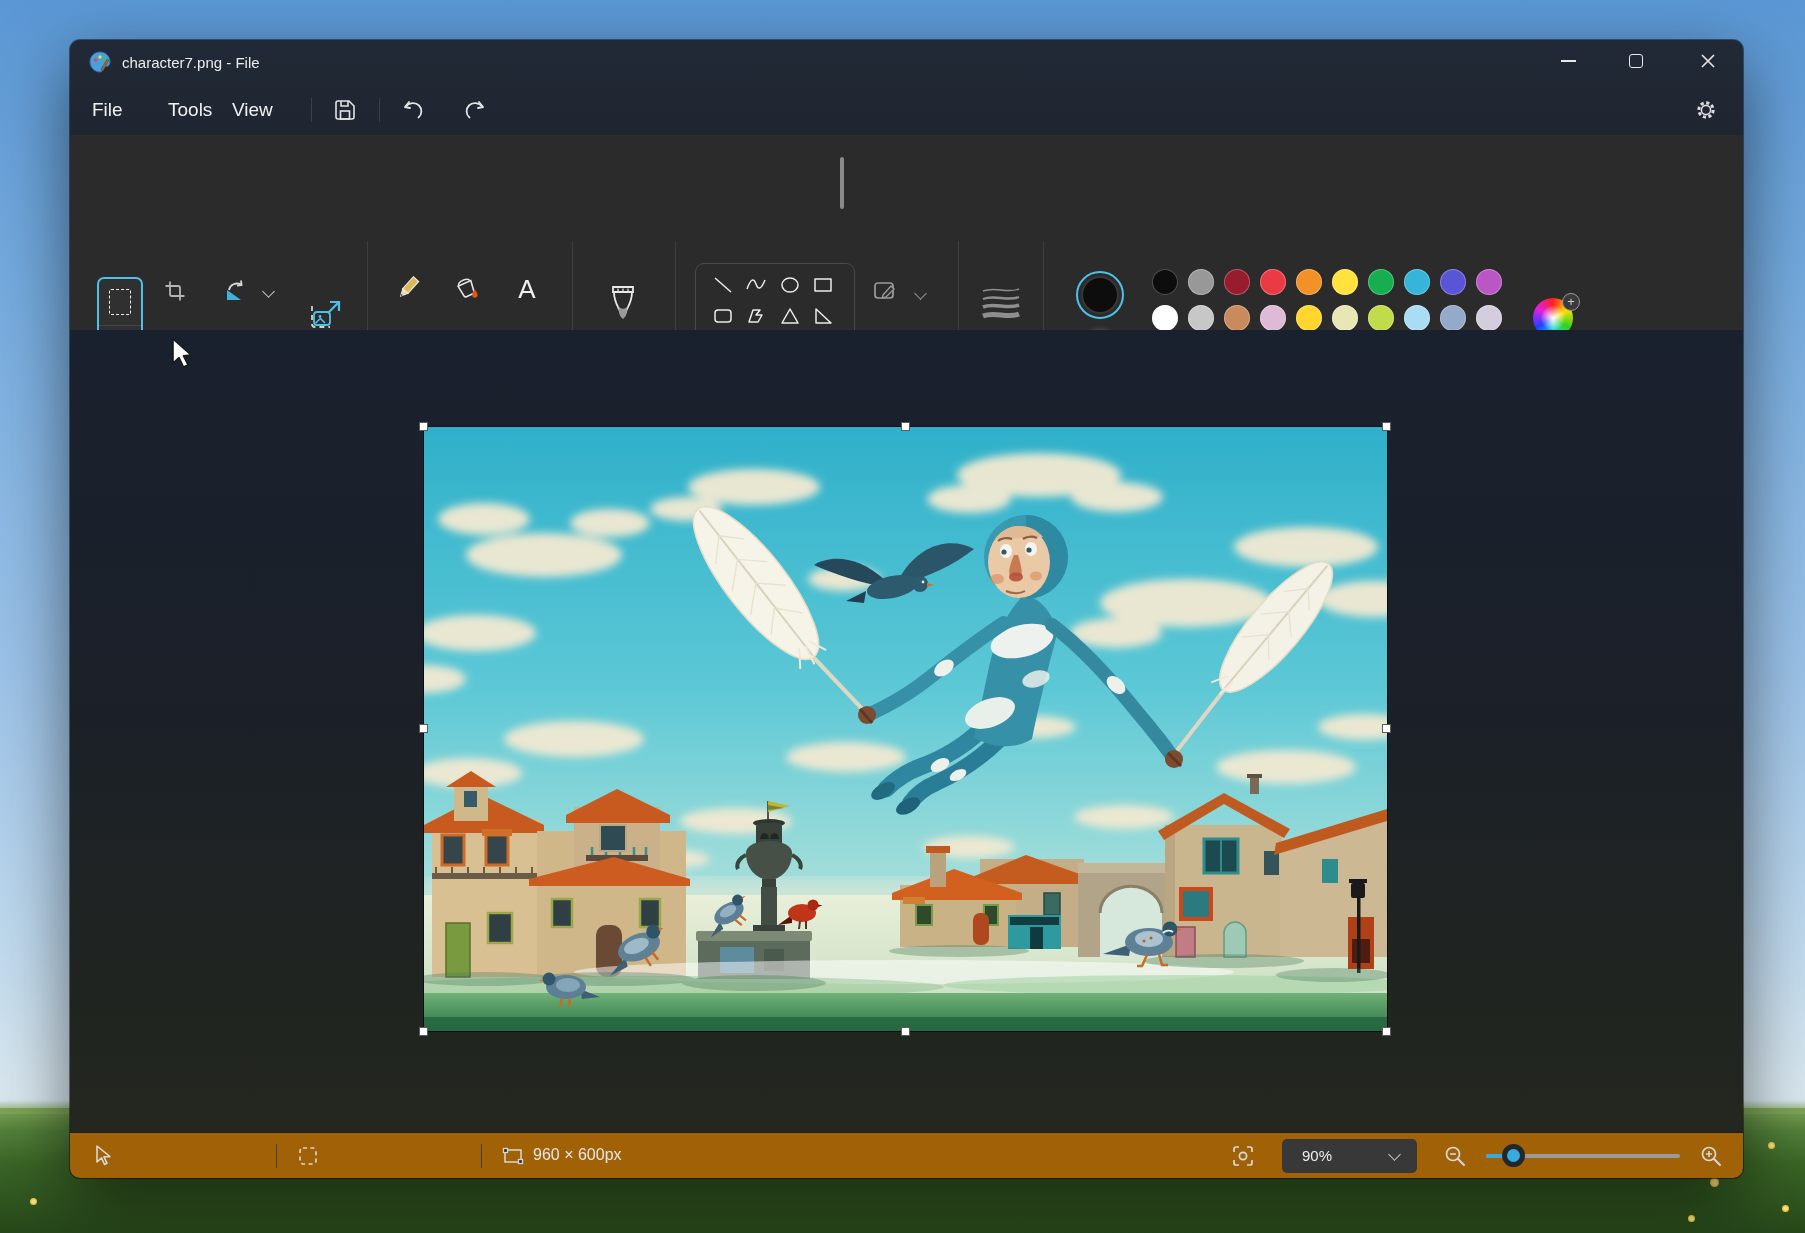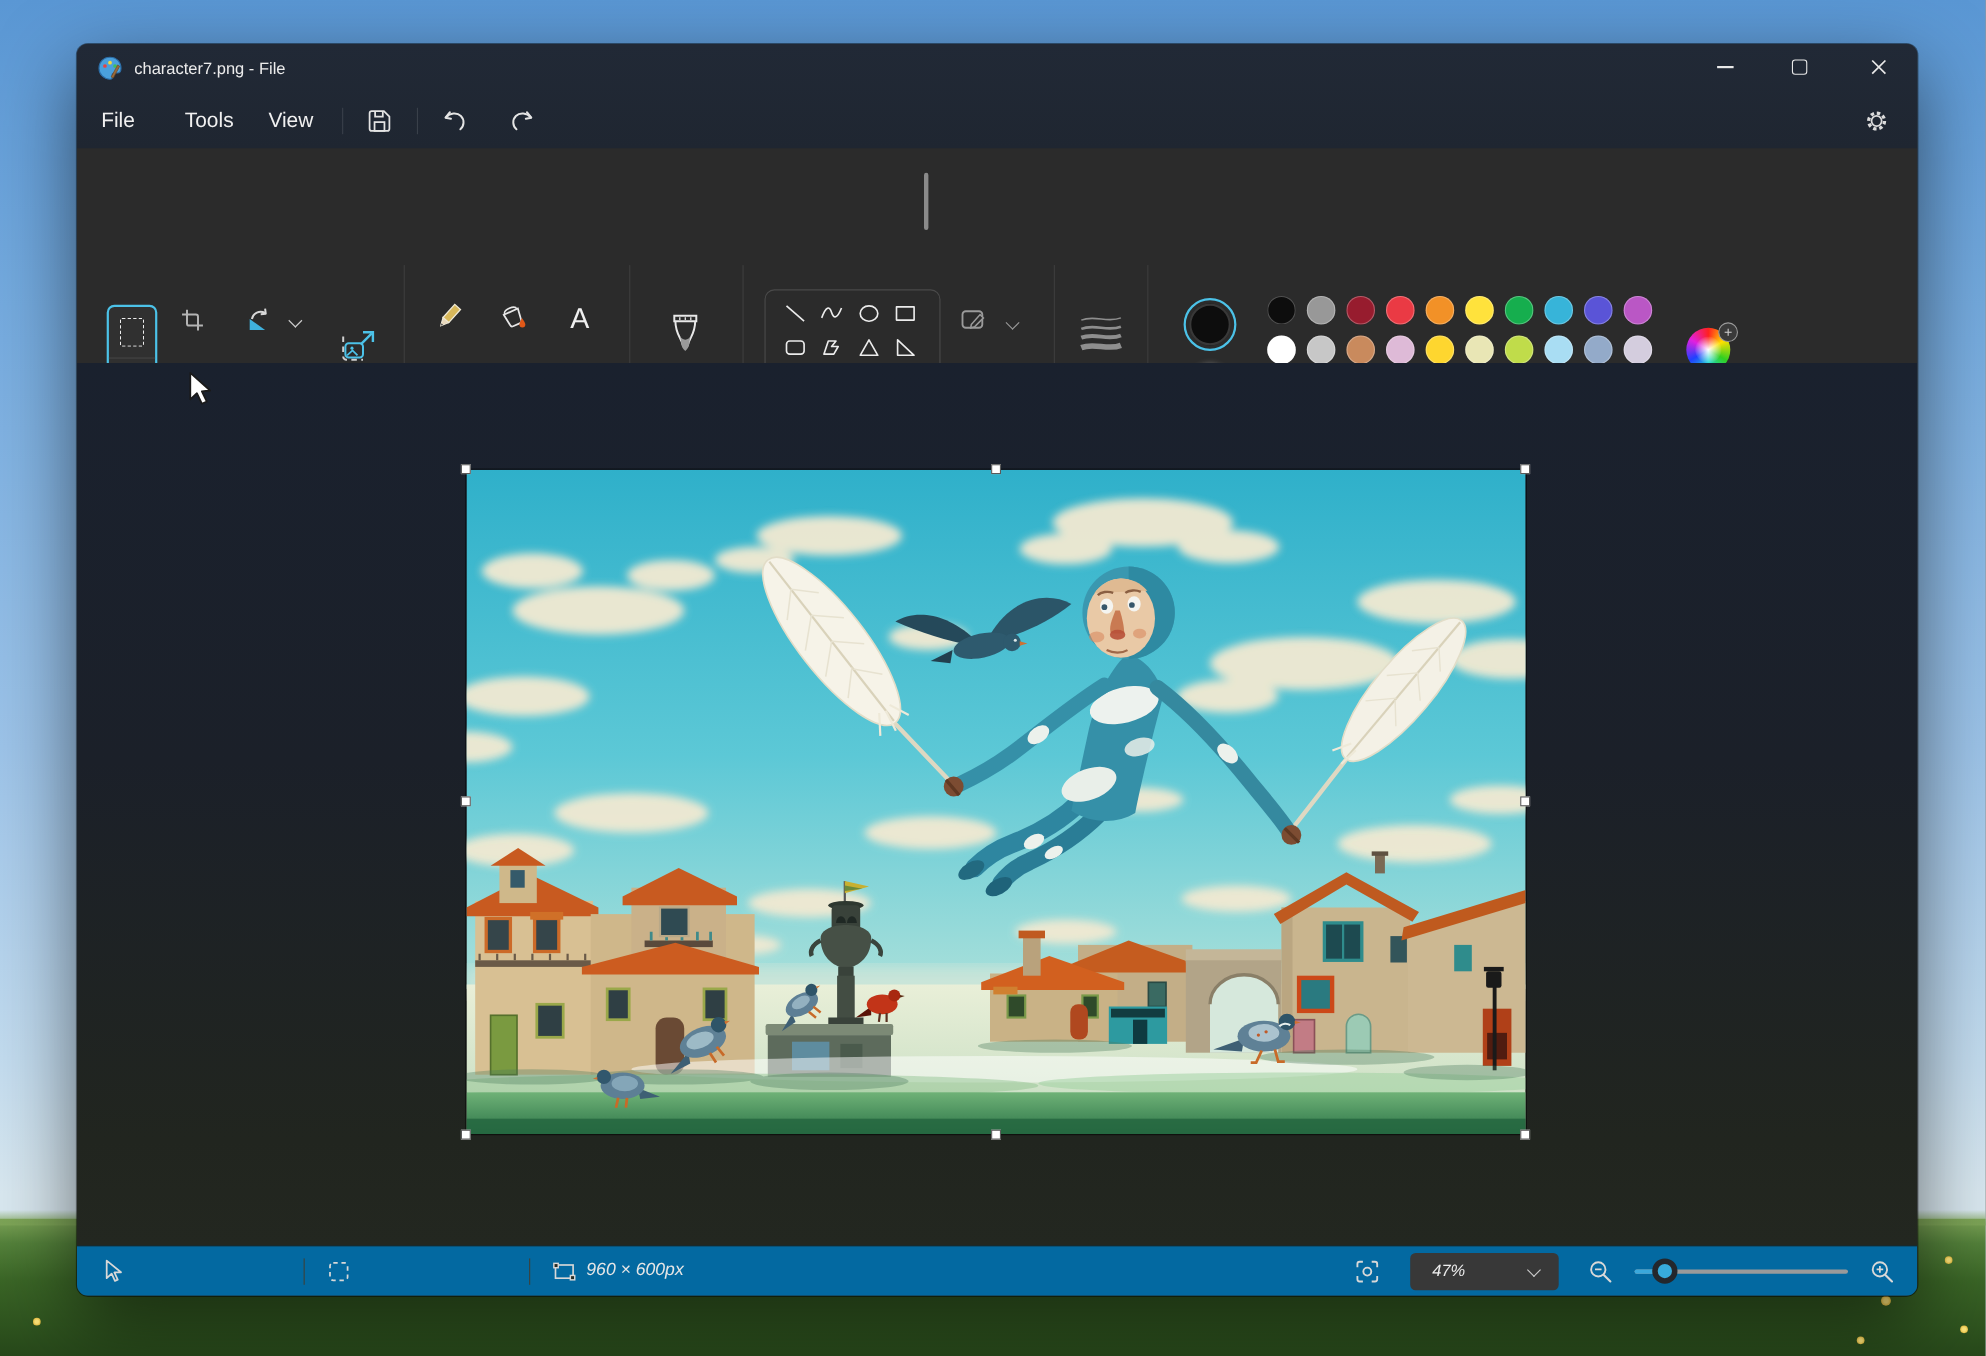--- a/index.html
+++ b/index.html
@@ -88,22 +88,22 @@
 
   
   .canvas-area { position:absolute; left:0; top:290px; right:0; height:802px;
     background:linear-gradient(180deg,#1a212e 0%,#1b2029 45%,#21251f 88%,#232720 100%); }
   .artwork { position:absolute; left:354px; top:97px; width:963px; height:604px;
     outline:1px solid rgba(0,0,0,.6); }
   .handle { position:absolute; width:9px; height:9px; background:#ffffff;
     border:1px solid #5a5a5a; }
 
   
-  .statusbar { position:absolute; left:0; right:0; bottom:0; height:46px; background:#0369a1;
-    border-top:1px solid #1c1f18;font-style:italic; }
+  .statusbar { position:absolute; left:0; right:0; bottom:0; height:46px; background:#a16207;
+    border-top:1px solid #1c1f18; }
   .status-sep { position:absolute; top:11px; width:1px; height:24px; background:#3d413a; }
   .status-text { position:absolute; color:#e6e6e6; font-size:16px; height:46px; line-height:44px; }
   .zoom-box { position:absolute; left:1212px; top:6px; width:135px; height:34px;
     background:#383838; border-radius:5px; color:#ededed; font-size:15px; }
   .slider-track { position:absolute; left:1416px; top:21px; width:194px; height:4px;
     background:#9a9a9a; border-radius:2px; }
   .slider-fill { position:absolute; left:1416px; top:21px; width:26px; height:4px;
     background:#3aa8dc; border-radius:2px; }
   .slider-thumb { position:absolute; left:1432px; top:11px; width:23px; height:23px; border-radius:50%;
     background:#37abdc; border:5px solid #23272d; }
@@ -143,21 +143,21 @@
       <div style="width:14px;height:14px;border:1.6px solid #e8e8e8;border-radius:3px"></div>
     </div>
     <div class="caption-btn" style="left:1615px">
       <svg width="16" height="16" viewBox="0 0 16 16">
         <path d="M2 2 L14 14 M14 2 L2 14" stroke="#e8e8e8" stroke-width="1.6"></path>
       </svg>
     </div>
 
     <div class="menu-item" style="left:8px">File</div>
     <div class="menu-item" style="left:84px">Tools</div>
-    <div class="menu-item" style="left:160px">View</div>
+    <div class="menu-item" style="left:148px">View</div>
     <div class="menu-sep" style="left:241px"></div>
     <div class="menu-sep" style="left:309px"></div>
 
     <div class="icon-btn" style="left:258px;top:54px;width:34px;height:32px">
       <svg width="24" height="24" viewBox="0 0 24 24">
         <path d="M5 3 H16 L21 8 V19 A2 2 0 0 1 19 21 H5 A2 2 0 0 1 3 19 V5 A2 2 0 0 1 5 3 Z" fill="none" stroke="#e4e4e4" stroke-width="1.6"></path>
         <path d="M8 3 V8 H15 V3" fill="none" stroke="#e4e4e4" stroke-width="1.6"></path>
         <rect x="7.5" y="13" width="9" height="8" fill="none" stroke="#e4e4e4" stroke-width="1.6"></rect>
       </svg>
     </div>
@@ -743,21 +743,21 @@
     </svg>
     <div class="status-text" style="left:463px">960 × 600px</div>
 
     <div class="icon-btn" style="left:1156px;top:8px;width:34px;height:30px">
       <svg width="24" height="24" viewBox="0 0 24 24">
         <path d="M3 8 V5 A2 2 0 0 1 5 3 H8 M16 3 H19 A2 2 0 0 1 21 5 V8 M21 16 V19 A2 2 0 0 1 19 21 H16 M8 21 H5 A2 2 0 0 1 3 19 V16" fill="none" stroke="#d8d8d8" stroke-width="1.7"></path>
         <circle cx="12" cy="12" r="3.6" fill="none" stroke="#d8d8d8" stroke-width="1.7"></circle>
       </svg>
     </div>
     <div class="zoom-box">
-      <span style="position:absolute;left:20px;top:0;line-height:34px">47%</span>
+      <span style="position:absolute;left:20px;top:0;line-height:34px">90%</span>
       <span class="chev" style="position:absolute;right:18px;top:11px"></span>
     </div>
     <div class="icon-btn" style="left:1370px;top:9px;width:30px;height:28px">
       <svg width="24" height="24" viewBox="0 0 24 24">
         <circle cx="10" cy="10" r="6.5" fill="none" stroke="#d8d8d8" stroke-width="1.7"></circle>
         <path d="M7 10 H13" stroke="#d8d8d8" stroke-width="1.6"></path>
         <path d="M15 15 L21 21" stroke="#d8d8d8" stroke-width="1.9" stroke-linecap="round"></path>
       </svg>
     </div>
     <div class="slider-track"></div>

